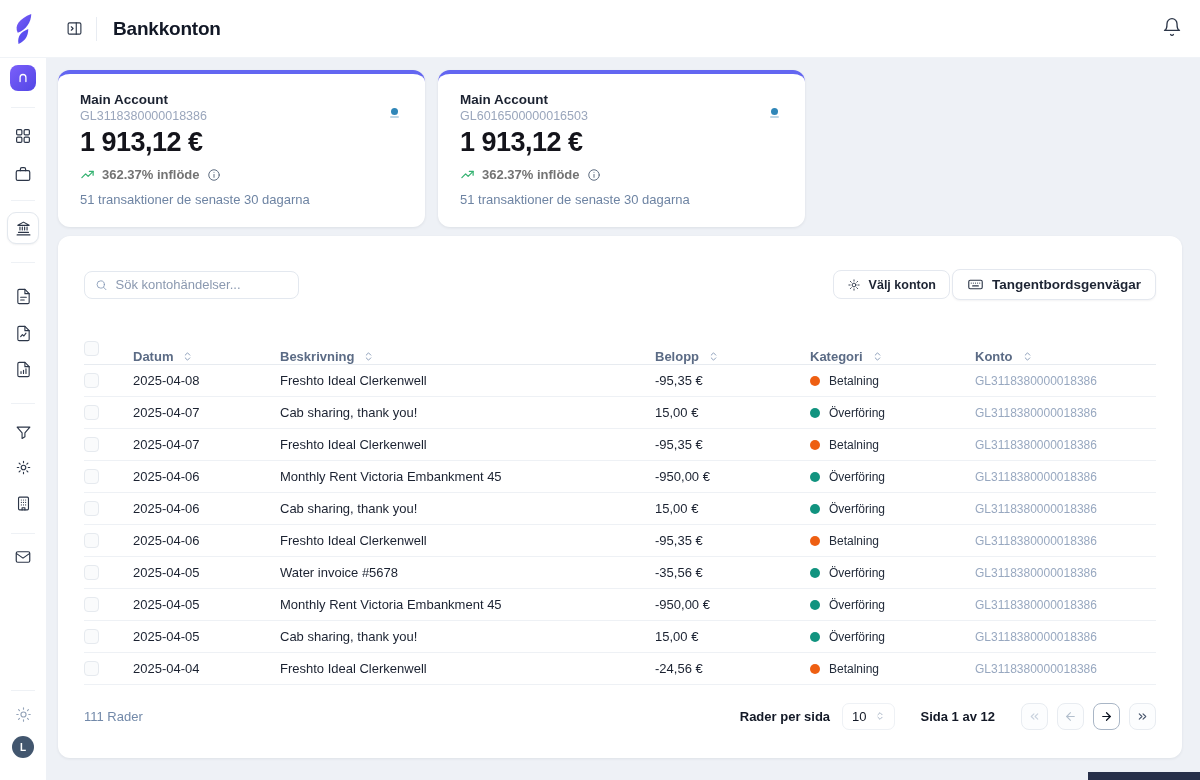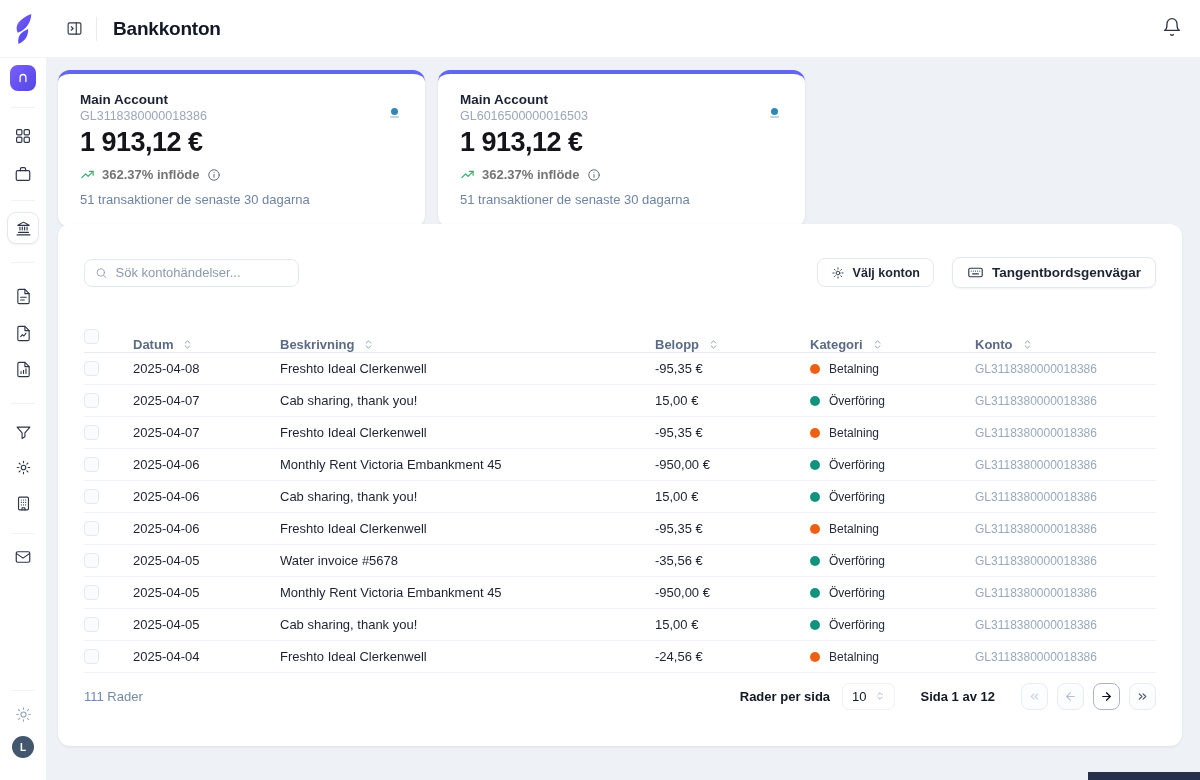--- a/index.html
+++ b/index.html
@@ -40,51 +40,51 @@
   .card-number { font-size:12.5px; color:#9aa6bc; margin-top:2px; }
   .card-balance { font-size:27px; font-weight:700; letter-spacing:-0.5px; color:#14141b; margin-top:4px; }
   .card-trend { display:flex; align-items:center; gap:7px; margin-top:9px; }
   .trend-text { font-size:13px; font-weight:600; color:#737373; }
   .card-sub { font-size:13px; color:#6e84a3; margin-top:10px; }
   .card-marker { position:absolute; right:26px; top:34px; display:flex; flex-direction:column; align-items:center; gap:1px; }
   .marker-dot { width:7px; height:7px; border-radius:50%; background:#2f86b8; }
   .marker-line { width:9px; height:2px; border-radius:1px; background:#bcd6e6; }
 
   
-  .panel { position:absolute; left:58px; top:224px; width:1124px; height:522px;
+  .panel { position:absolute; left:58px; top:236px; width:1124px; height:522px;
     background:#fff; border-radius:12px; box-shadow:0 1px 3px rgba(16,24,40,.07); padding:33px 26px 0 26px; }
 
   .toolbar { display:flex; align-items:center; justify-content:space-between; height:31px; }
   .search-box { display:flex; align-items:center; gap:8px; width:215px; height:28px;
     border:1px solid #e3e8ef; border-radius:8px; padding:0 10px; background:#fff; }
   .search-box input { border:none; outline:none; width:100%; font-size:13px;
     font-family:"Liberation Sans","DejaVu Sans",sans-serif; color:#33405a; background:transparent; }
   .search-box input::placeholder { color:#8b99b0; }
-  .toolbar-right { display:flex; align-items:center; gap:18px; }
+  .toolbar-right { display:flex; align-items:center; gap:2px; }
   .btn { display:flex; align-items:center; gap:8px; background:#fff; border:1px solid #e4e8ef;
     border-radius:8px; cursor:pointer; color:#1d2433; font-weight:600;
     font-family:"Liberation Sans","DejaVu Sans",sans-serif; }
   .btn-small { height:29px; padding:0 13px; font-size:12.5px; }
   .btn-large { height:31px; padding:0 14px; font-size:13.5px; box-shadow:0 1px 2px rgba(16,24,40,.05); }
 
   
   .table { margin-top:33px; }
   .trow { display:grid; grid-template-columns:49px 147px 375px 155px 165px 181px;
     align-items:center; height:32px; border-bottom:1px solid #eef1f5; }
   .thead { border-bottom:1px solid #e7ebf0; }
   .th { display:flex; align-items:center; gap:9px; font-size:13px; font-weight:600; color:#5b6b85; cursor:pointer;margin-top:16px; }
   .cell { font-size:13px; color:#1b2231; white-space:nowrap; overflow:hidden; }
   .checkbox { width:15px; height:15px; border:1px solid #e6eaef; border-radius:4px; background:#fafbfc; cursor:pointer; }
   .cat-cell { display:flex; align-items:center; gap:9px; }
   .cat-dot { width:10px; height:10px; border-radius:50%; flex:none; }
   .cat-label { font-size:12px; color:#222b3a; }
   .acct-cell { font-size:12px; color:#98a8c0; }
 
   
-  .tfooter { display:flex; align-items:center; justify-content:space-between; margin-top:8px; height:30px; }
+  .tfooter { display:flex; align-items:center; justify-content:space-between; margin-top:16px; height:30px; }
   .rows-count { font-size:13px; color:#7289a9; }
   .footer-right { display:flex; align-items:center; gap:26px; }
   .rpp { display:flex; align-items:center; gap:12px; }
   .rpp-label { font-size:13px; font-weight:600; color:#121826; }
   .rpp-select { display:flex; align-items:center; gap:8px; height:27px; padding:0 9px;
     border:1px solid #eef1f5; border-radius:7px; background:#fff; font-size:13px; color:#121826; cursor:pointer; }
   .page-info { font-size:13px; font-weight:600; color:#121826; }
   .pager { display:flex; align-items:center; gap:9px; }
   .pg-btn { width:27px; height:27px; border-radius:8px; border:1px solid #e8ecf1; background:#fcfdfe;
     display:flex; align-items:center; justify-content:center; cursor:pointer; }

